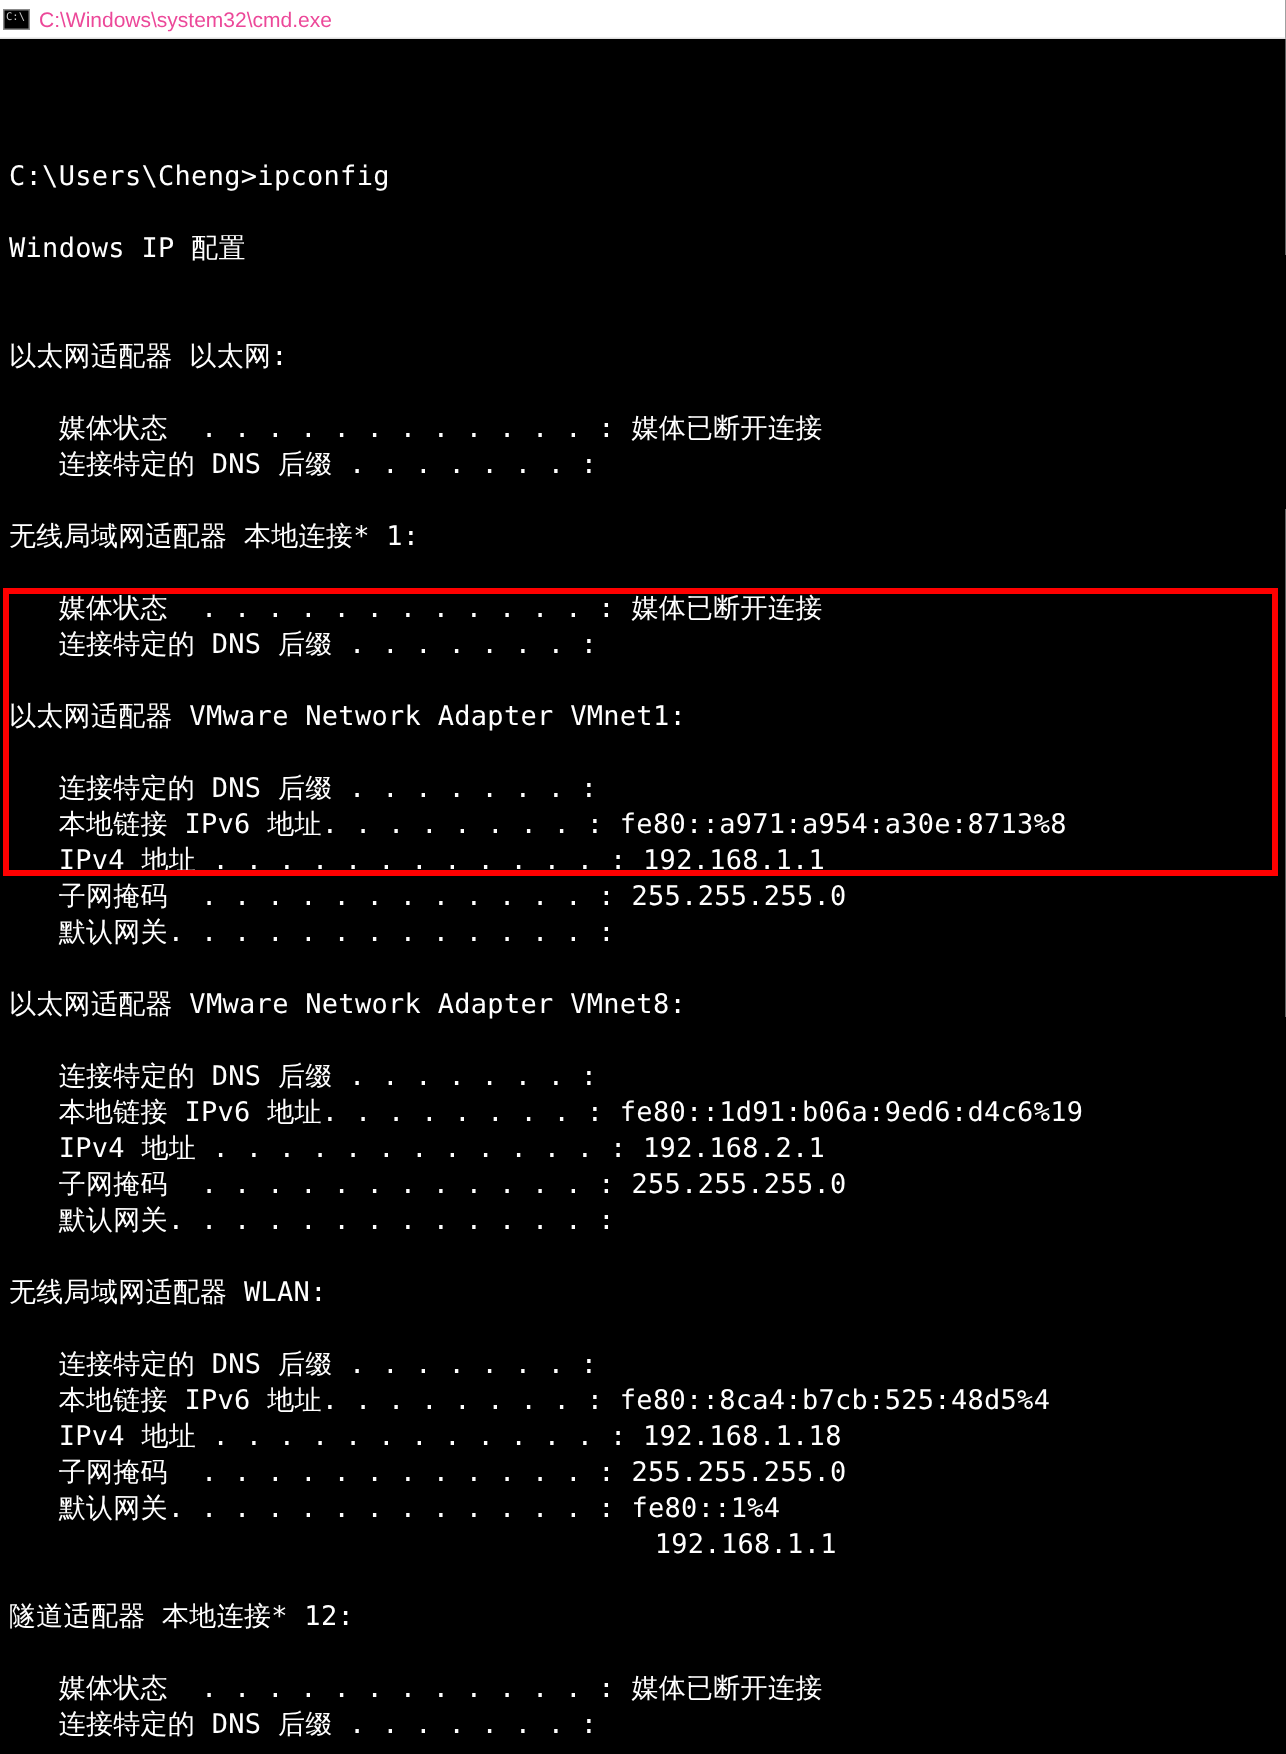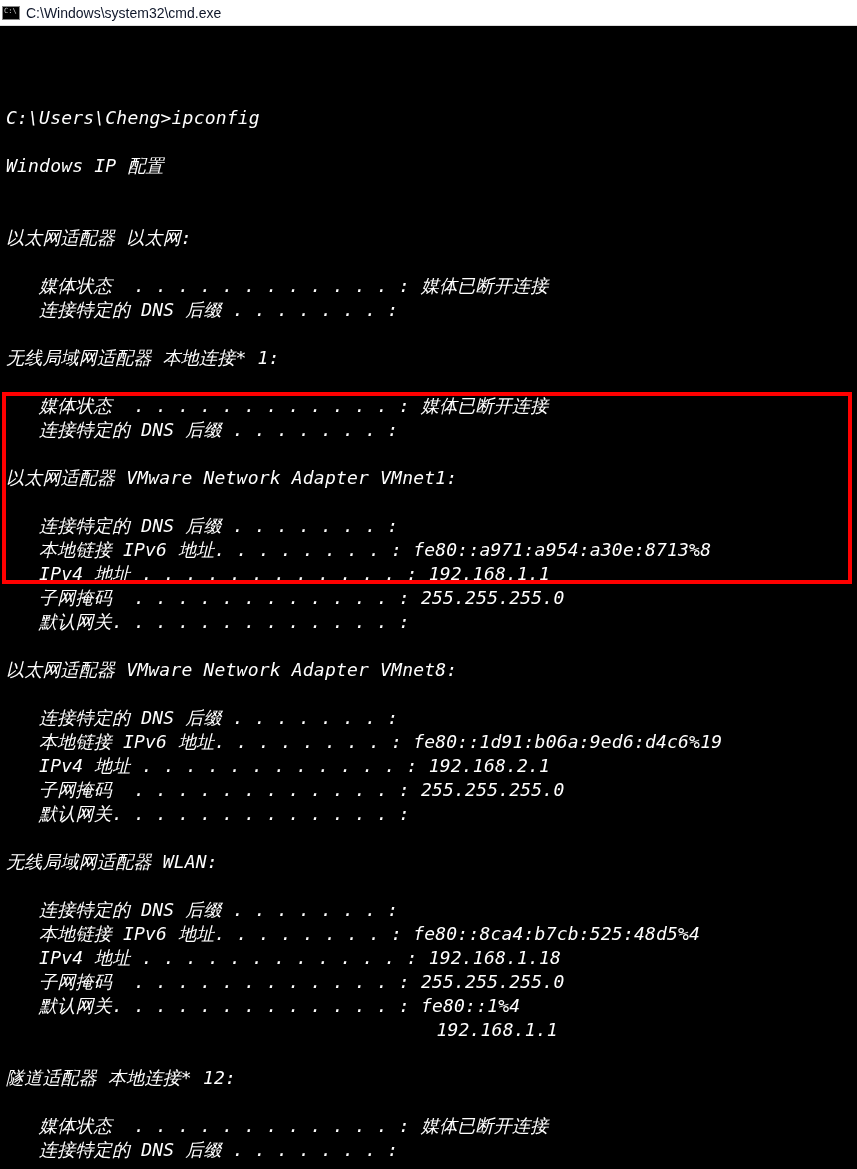--- a/index.html
+++ b/index.html
@@ -35,21 +35,21 @@
       content: "C:\\";
       color: #ccc;
       font-size: 7px;
       position: absolute;
       top: 1px;
       left: 1px;
       line-height: 1;
     }
     .titlebar-text {
       font-size: 14px;
-      color: #0f172a;
+      color: #ec4899;
       font-family: 'Segoe UI', Tahoma, sans-serif;
     }
     .terminal {
       background: #000;
       color: #fff;
       font-size: 18px;
       line-height: 24px;
       padding: 8px 6px 8px 6px;
       white-space: pre;
       font-family: 'NSimSun', 'SimSun', Consolas, monospace;
@@ -60,21 +60,20 @@
       position: absolute;
       border: 4px solid #ff0000;
       pointer-events: none;
       left: 2px;
       width: 850px;
       top: 366px;
       height: 192px;
     }
     .line {
       min-height: 24px;
-      font-style: italic;
     }
   </style>
 </head>
 <body>
 
 <div class="titlebar">
   <span class="titlebar-icon"></span>
   <span class="titlebar-text">C:\Windows\system32\cmd.exe</span>
 </div>
 

